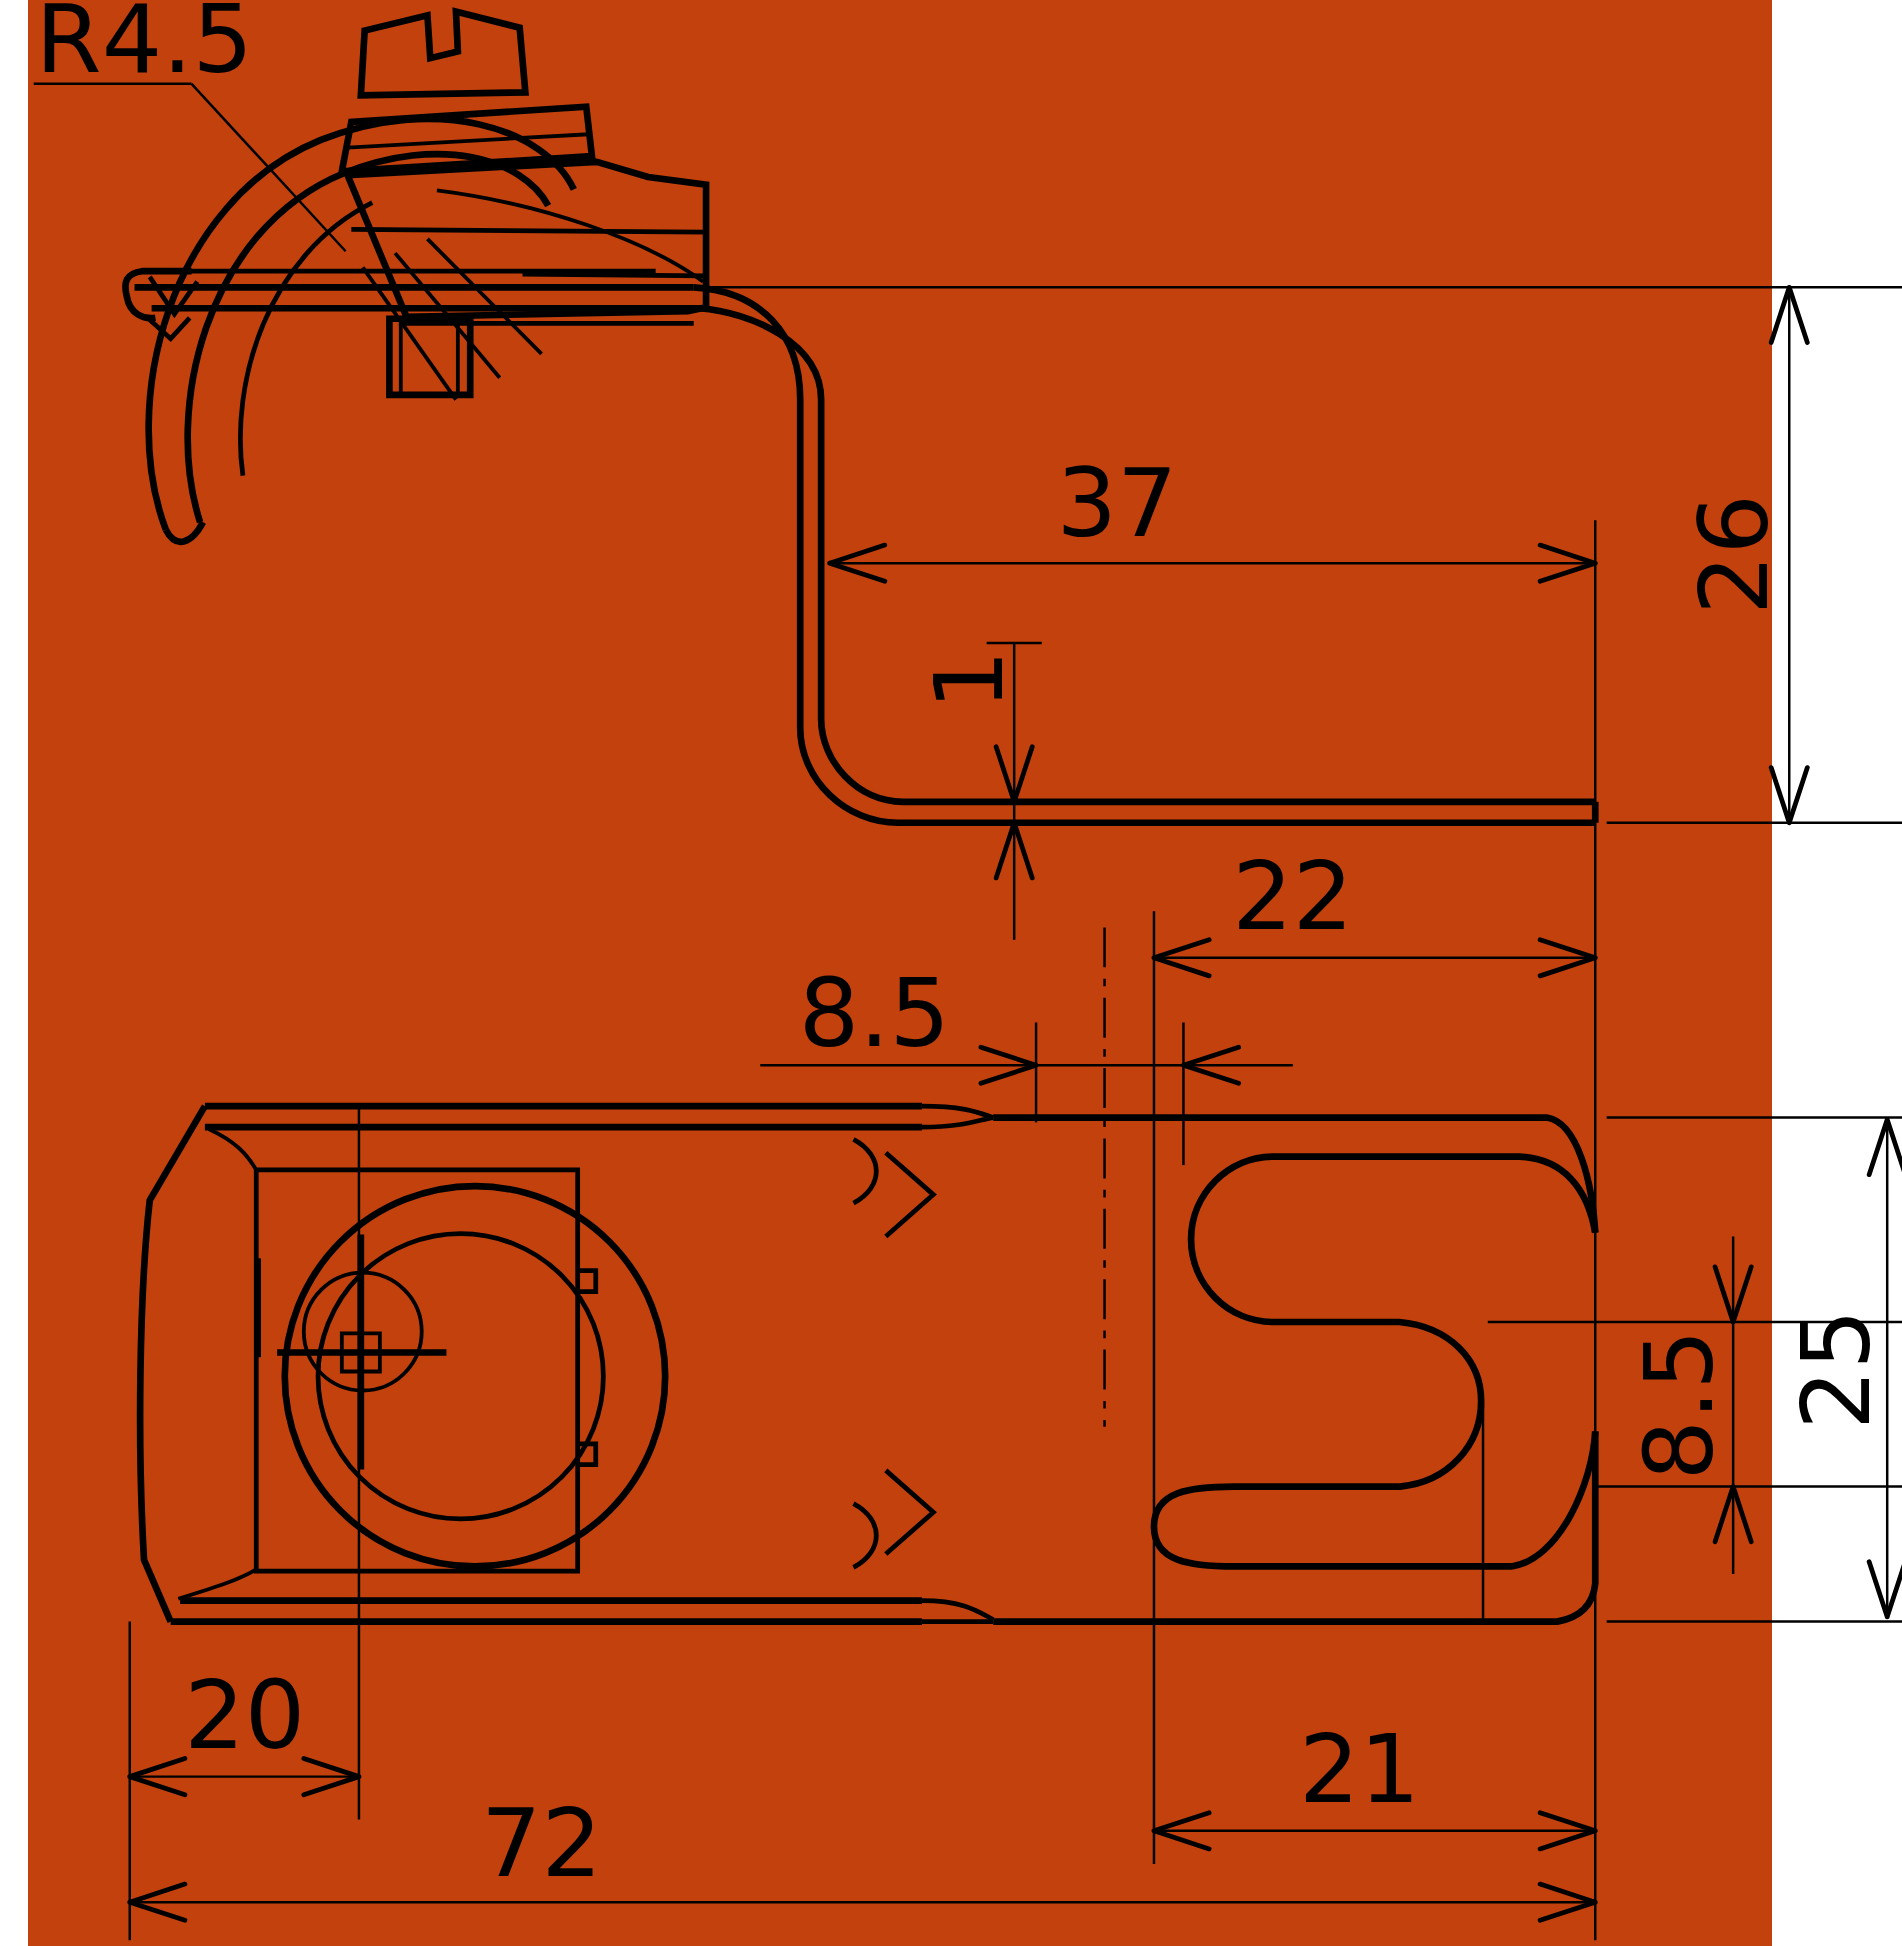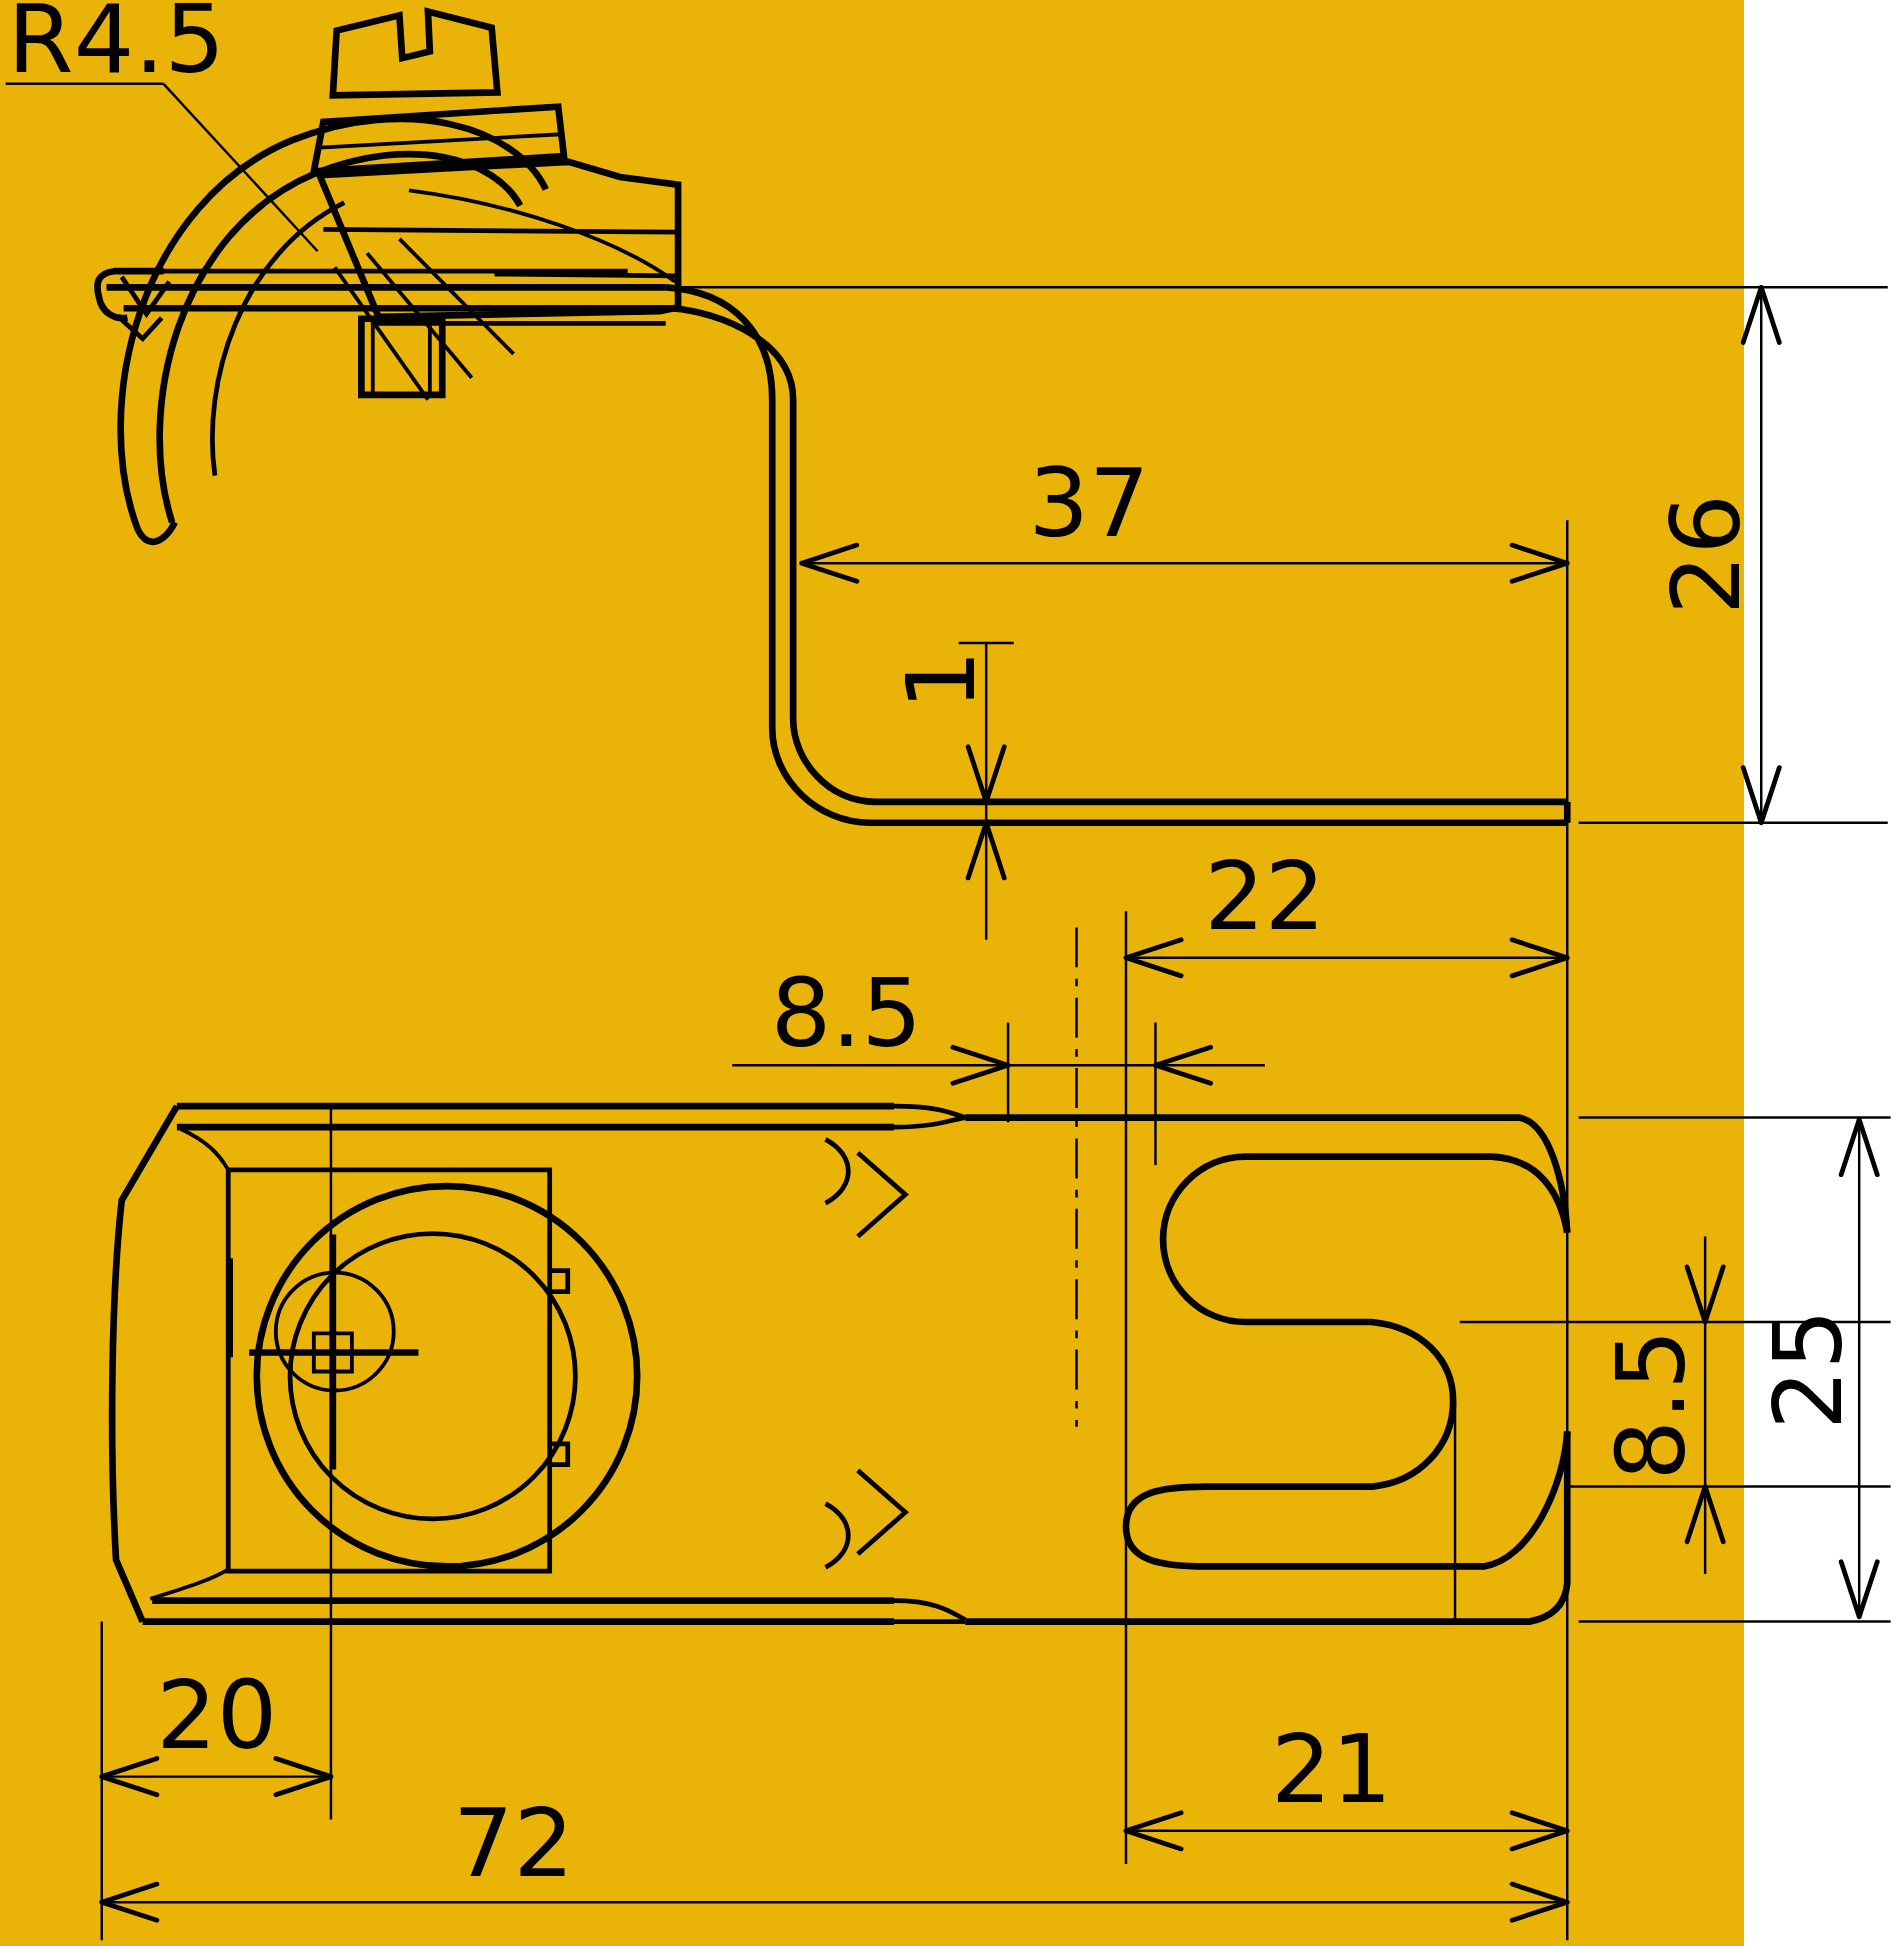--- a/index.html
+++ b/index.html
@@ -1,16 +1,16 @@
 <!DOCTYPE html>
 <html style="font-size:15px"><head>
 <meta charset="utf-8">
 <style>
   html,body{margin:0;padding:0;background:#ffffff;}
-  .page{width:1744px;height:1947px;background:#eab308;}
+  .page{width:1744px;height:1947px;background:#c2410c;margin-left:28px;}
   svg{display:block;}
   text{font-family:"DejaVu Sans","Liberation Sans",sans-serif;fill:#000000;}
   .dim-text{font-size:100px;}
   .thick{stroke:#000000;stroke-width:7;fill:none;}
   .med{stroke:#000000;stroke-width:5;fill:none;}
   .lite{stroke:#000000;stroke-width:4;fill:none;}
   .thin{stroke:#000000;stroke-width:2.6;fill:none;}
   .arrow{stroke:#000000;stroke-width:5;fill:none;stroke-linecap:round;}
   .cl{stroke:#000000;stroke-width:2.6;fill:none;stroke-dasharray:42 12 8 12;}
 </style>

